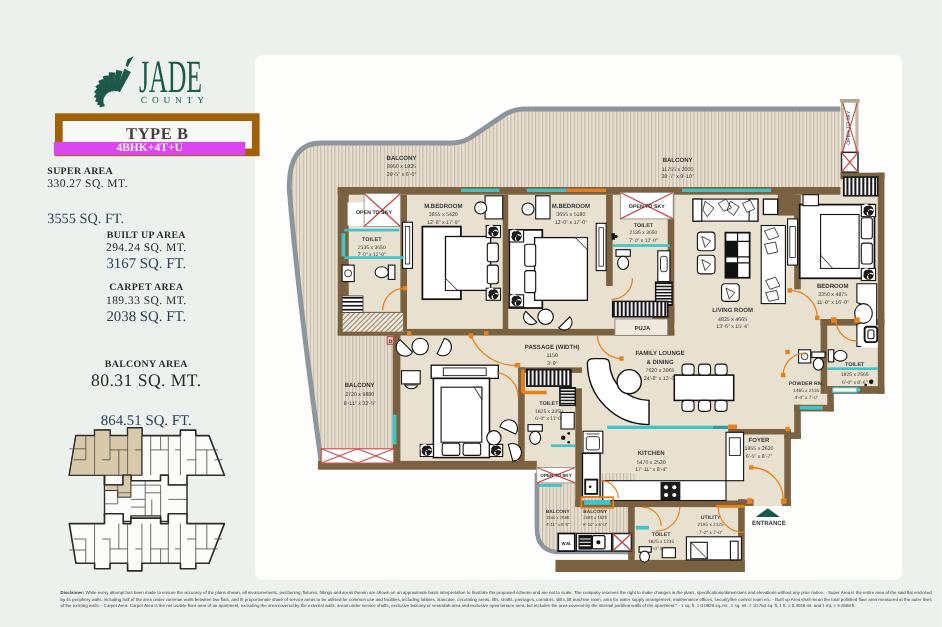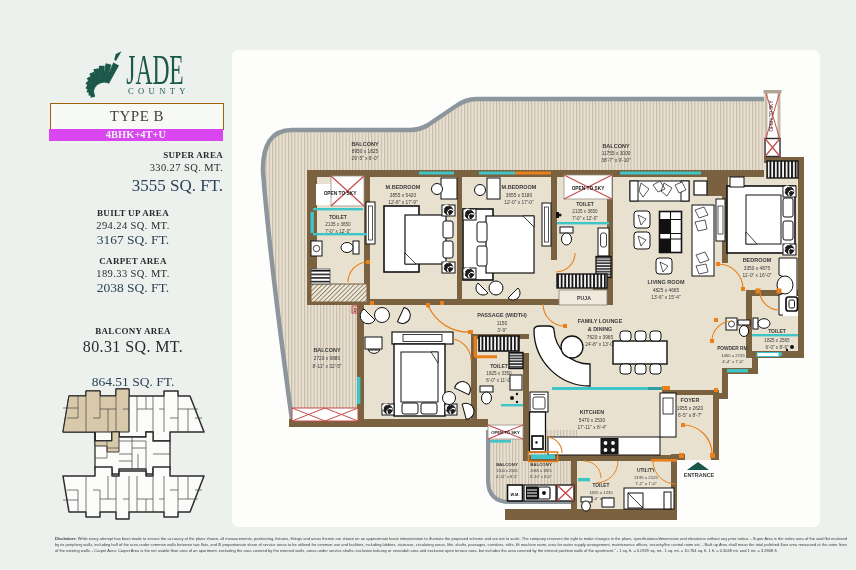--- a/index.html
+++ b/index.html
@@ -29,28 +29,28 @@
   <polygon points="14.9,44.5 10.4,44.5 10.7,47.7 15.1,46.7"></polygon>
   <polygon points="36.0,10.9 41.5,1.2 35.8,4.0 34.2,9.6"></polygon>
 </g>
 
 <text x="75" y="34" fill="#1d594b" font-family="Liberation Serif" font-size="42" transform="scale(0.56,1)" transform-origin="75 34" text-anchor="middle">JADE</text>
 
 <text x="48" y="43.5" fill="#1d594b" font-family="Liberation Serif" font-size="8.5" letter-spacing="4.4">COUNTY</text>
 </svg>
 </div>
 
-<div class="abs serif" style="left:50px;top:103px;width:172px;height:25px;background:#f7f9f7;border:1px solid #a16207;color:#463f3c;font-size:15px;font-weight:normal;text-align:center;line-height:25px;letter-spacing:0.5px;">TYPE B</div>
+<div class="abs serif" style="left:50px;top:103px;width:172px;height:25px;background:#f7f9f7;border:7px solid #a16207;color:#463f3c;font-size:15px;font-weight:bold;text-align:center;line-height:25px;letter-spacing:0.5px;">TYPE B</div>
 
 <div class="abs serif" style="left:49px;top:129px;width:174px;height:12px;background:#d946ef;color:#f2f4f3;font-size:10.5px;font-weight:bold;text-align:center;line-height:12px;">4BHK+4T+U</div>
 
-<div class="abs serif" style="left:43px;top:150px;width:180px;text-align:right;color:#2b2b2b;">
+<div class="abs serif" style="left:43px;top:150px;width:180px;text-align:left;color:#2b2b2b;">
   <div style="font-size:9px;font-weight:bold;letter-spacing:0.3px;">SUPER AREA</div>
   <div style="font-size:10.5px;letter-spacing:0.4px;margin-top:2px;">330.27 SQ. MT.</div>
-  <div style="font-size:17px;color:#2c4257;margin-top:3px;">3555 SQ. FT.</div>
+  <div style="font-size:13px;color:#2c4257;margin-top:18px;">3555 SQ. FT.</div>
 </div>
 
 <div class="abs serif" style="left:43px;top:208px;width:180px;text-align:center;color:#2b2b2b;">
   <div style="font-size:9px;font-weight:bold;letter-spacing:0.3px;">BUILT UP AREA</div>
   <div style="font-size:10.5px;letter-spacing:0.4px;margin-top:2px;">294.24 SQ. MT.</div>
   <div style="font-size:13.5px;color:#2c4257;margin-top:1px;">3167 SQ. FT.</div>
 </div>
 
 <div class="abs serif" style="left:43px;top:256px;width:180px;text-align:center;color:#2b2b2b;">
   <div style="font-size:9px;font-weight:bold;letter-spacing:0.3px;">CARPET AREA</div>

